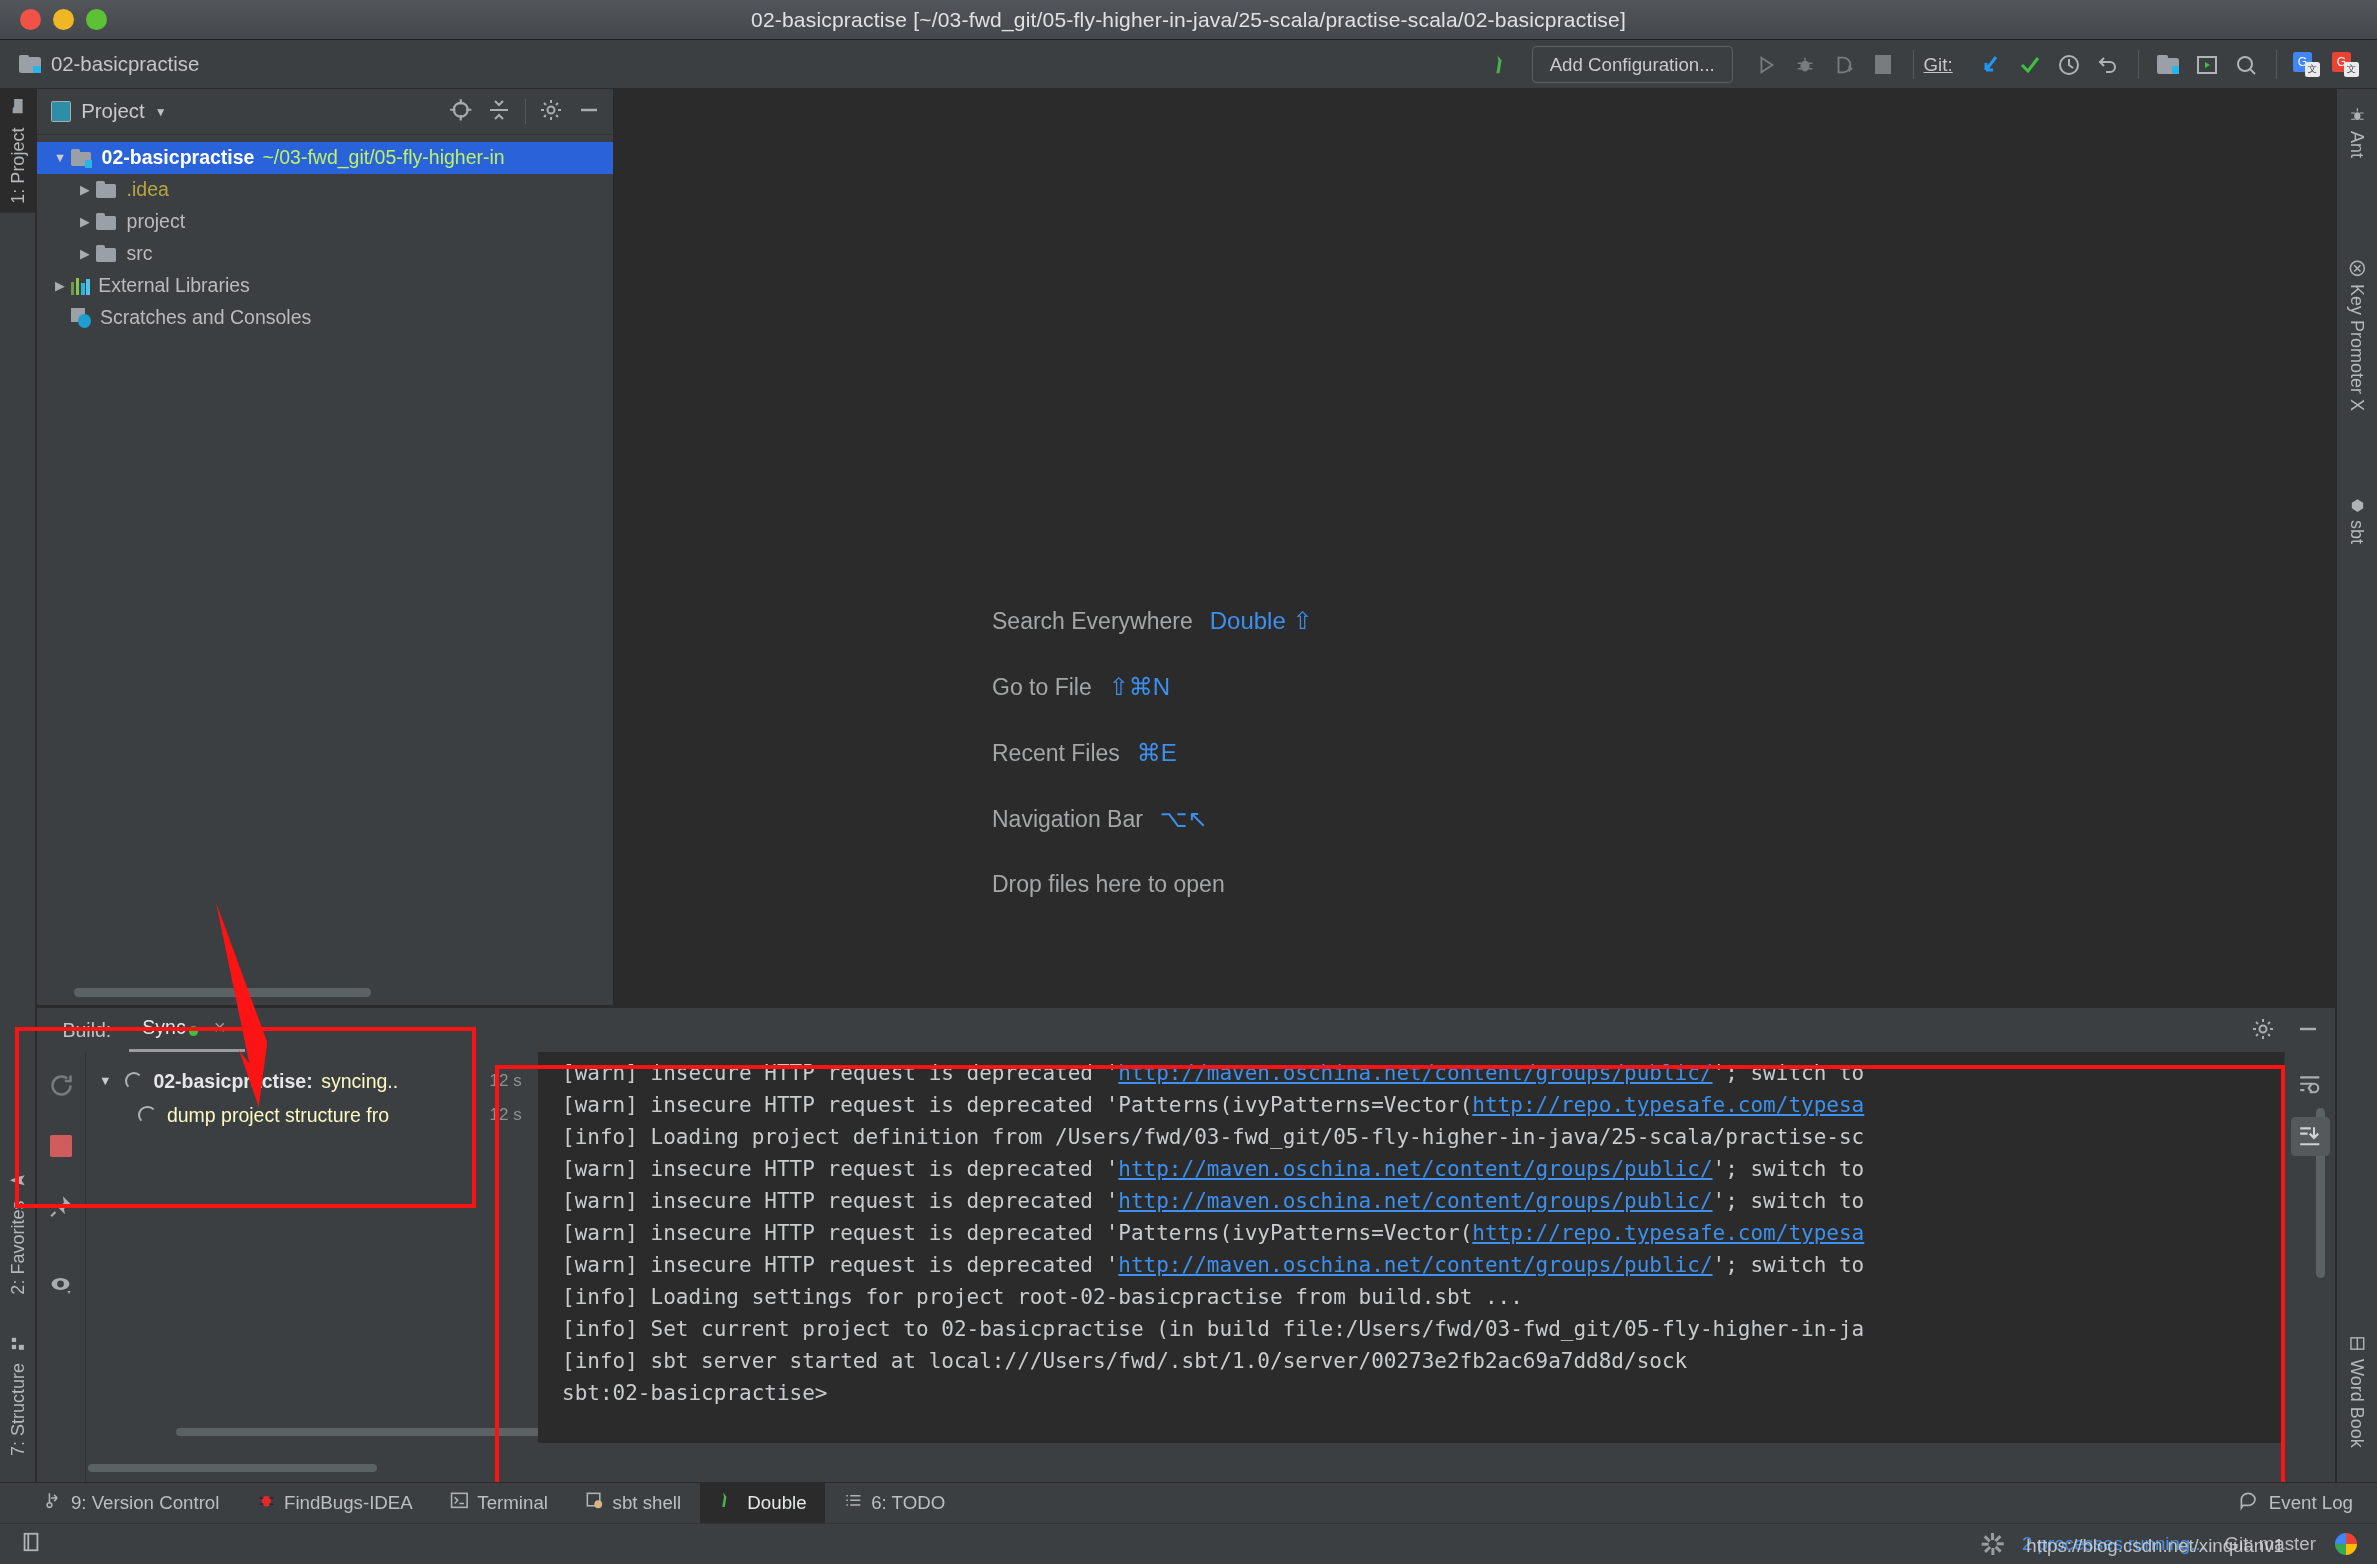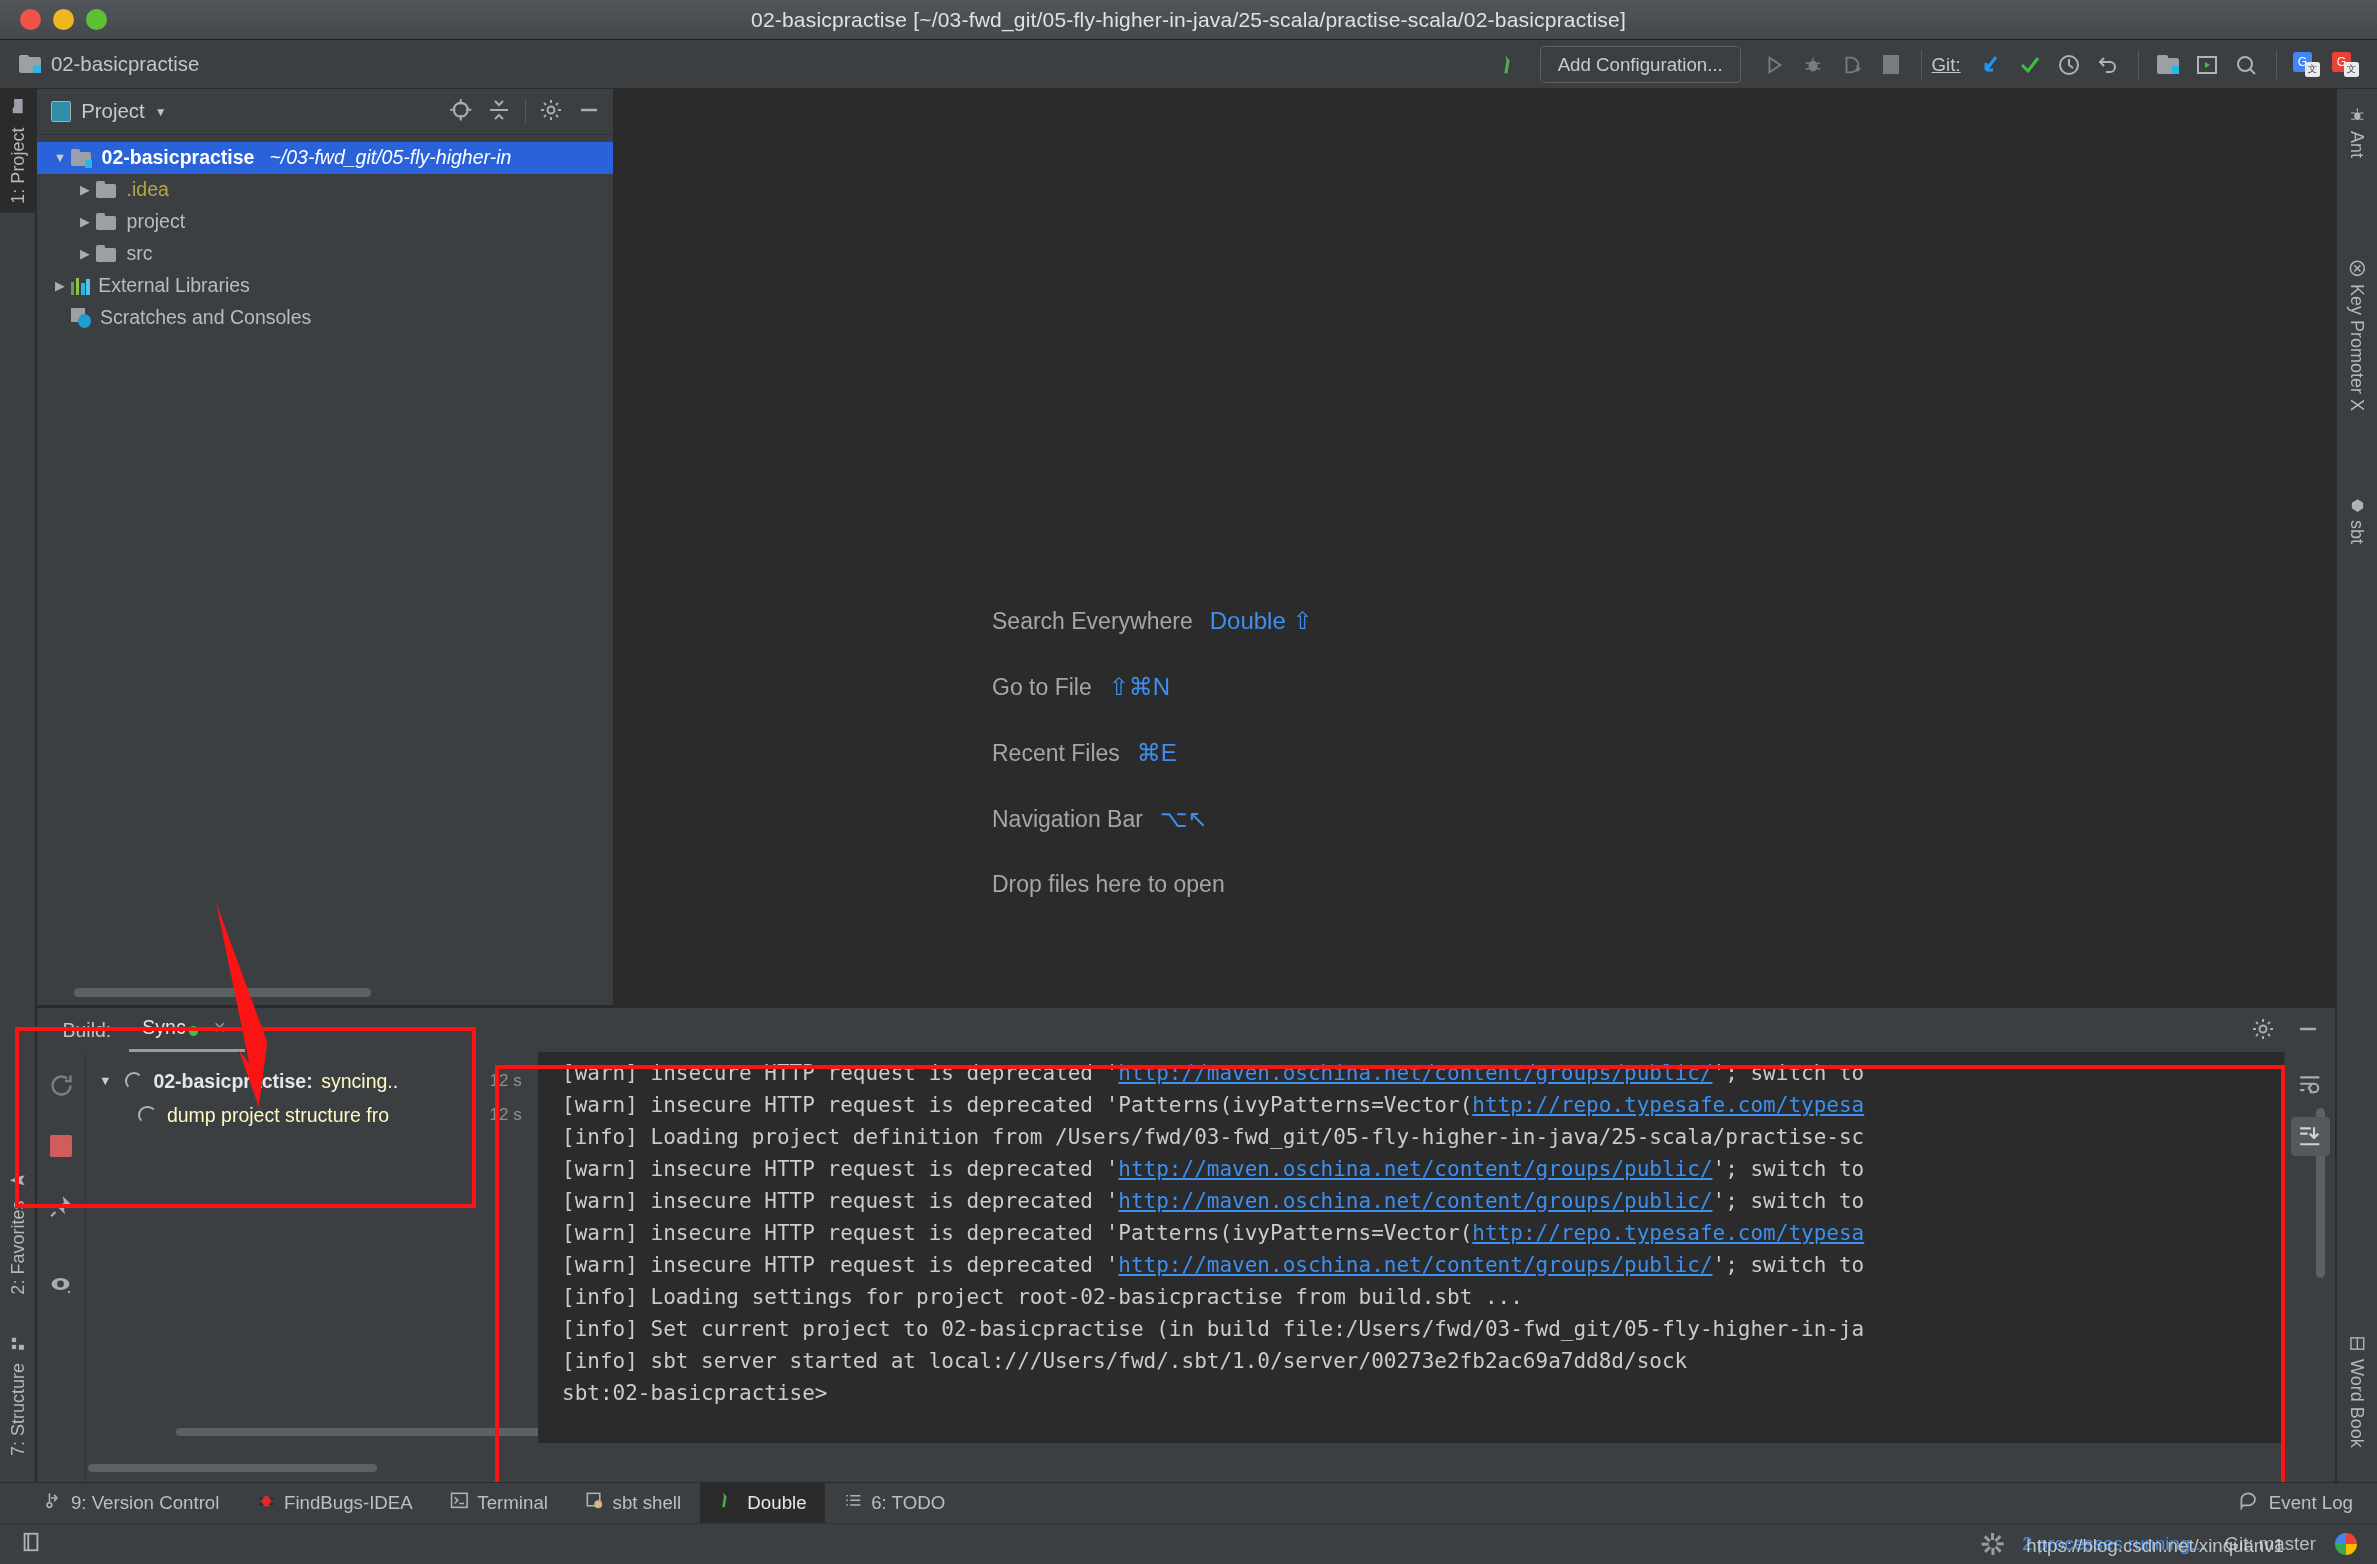--- a/index.html
+++ b/index.html
@@ -34,21 +34,21 @@
   .tb-project{ display:flex; align-items:center; gap:10.2px; padding-left:18.7px; }
   .tb-project .lbl{ font-size:20.4px; color:#c4c6c8; }
   .tb-right{ position:absolute; right:12px; top:0; height:49px; display:flex; align-items:center; gap:0; }
   .tb-btn{ width:39px; height:39px; display:flex; align-items:center; justify-content:center; cursor:default; }
   .addconf{
     border:0.8px solid #5c6164; border-radius:4.2px; height:37px;
     display:flex; align-items:center; padding:0 17px; margin:0 13.6px 0 8.5px;
     font-size:18.7px; color:#c8cacb;
   }
   .tb-sep{ width:0.8px; height:29px; background:#555a5d; margin:0 10.2px; }
-  .git-lbl{ font-size:18.7px; color:#c4c6c8; margin-right:11px;text-decoration:underline; }
+  .git-lbl{ font-size:18.7px; color:#c4c6c8; margin-right:19px;text-decoration:underline; }
 
   
   .folder-ico{ position:relative; width:22px; height:18.7px; }
   .folder-ico .b{ position:absolute; left:0; top:2.5px; width:22px; height:16px; background:#9aa0a6; border-radius:1.7px 2.5px 2.5px 2.5px; }
   .folder-ico .t{ position:absolute; left:0; top:0; width:10.2px; height:4.2px; background:#9aa0a6; border-radius:1.7px 1.7px 0 0; }
   .folder-ico .m{ position:absolute; right:0; bottom:0; width:7.6px; height:7.6px; background:#29b5e8; }
 
   
   .frame{ position:absolute; top:89px; left:0; right:0; bottom:82px; }
 
@@ -86,21 +86,21 @@
   .arrow{ width:22px; text-align:center; font-size:12.7px; color:#a9adb0; }
   .arrow.open{ color:#c9cccd; }
   .fico{ position:relative; width:20.4px; height:17px; margin-right:10.2px; flex:0 0 auto; }
   .fico .b{ position:absolute; left:0; top:2.5px; width:20.4px; height:14.4px; background:#9aa0a6; border-radius:1.7px; }
   .fico .t{ position:absolute; left:0; top:0; width:9.3px; height:4.2px; background:#9aa0a6; border-radius:1.7px 1.7px 0 0; }
   .fico .m{ position:absolute; right:-0.8px; bottom:-1.7px; width:7.6px; height:7.6px; background:#29b5e8; }
   .nm{ color:#bbbbbb; }
   .nm.bold{ font-weight:bold; color:#ffffff; }
   .nm.yellow{ color:#b5a642; }
   .nm.red{ color:#e06c5a; }
-  .path{ color:#ffffff; margin-left:15px;font-style:italic; }
+  .path{ color:#bef264; margin-left:8px; }
   .libico{ display:inline-flex; gap:1.7px; margin-right:8.5px; align-items:flex-end; height:18.7px; }
   .libico i{ width:3.4px; background:#6a9e4f; display:block; }
   .sbtico{ position:relative; width:20.4px; height:20.4px; margin-right:8.5px; }
   .sbtico .p{ position:absolute; left:2.5px; top:0; width:11px; height:17px; background:#9aa0a6; border-radius:1.7px; }
   .sbtico .c{ position:absolute; right:0; bottom:0; width:11px; height:11px; background:#d9b383; border-radius:50%; }
   .scratchico{ position:relative; width:20.4px; height:20.4px; margin-right:8.5px; }
   .scratchico .p{ position:absolute; left:0; top:0; width:14.4px; height:14.4px; background:#9aa0a6; }
   .scratchico .c{ position:absolute; right:0; bottom:0; width:13.6px; height:13.6px; border-radius:50%; background:#1f9cd0; }
 
   .hscroll{ position:absolute; left:37px; bottom:8.5px; width:297px; height:8.5px; background:#5c6164; border-radius:4.2px; }

